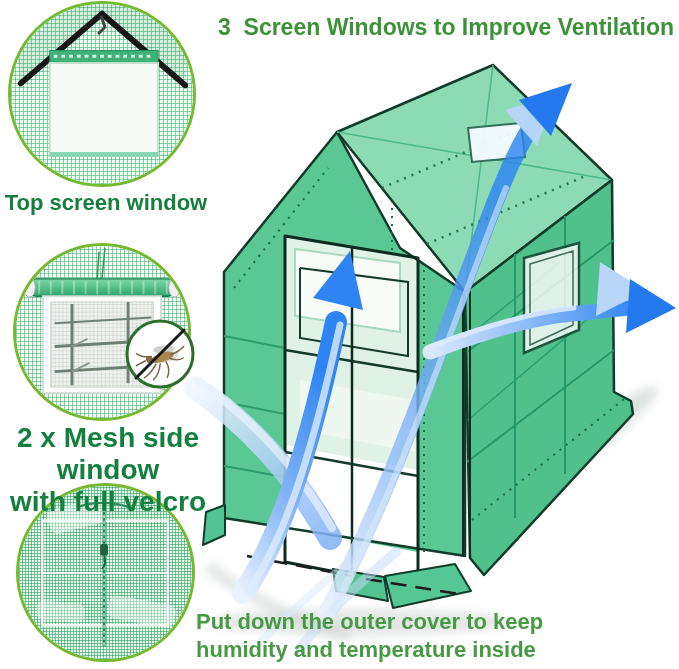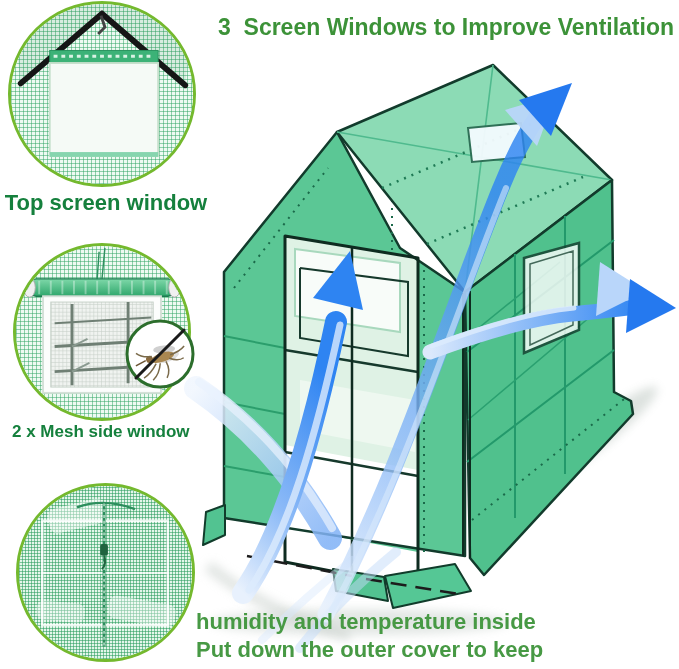--- a/index.html
+++ b/index.html
@@ -18,21 +18,21 @@
     background-image:
       repeating-linear-gradient(0deg, rgba(46,164,98,.50) 0, rgba(46,164,98,.50) 1px, transparent 1px, transparent 4px),
       repeating-linear-gradient(90deg, rgba(46,164,98,.50) 0, rgba(46,164,98,.50) 1px, transparent 1px, transparent 4px);}
   .mesh-dense{background-color:#e3f6ea;
     background-image:
       repeating-linear-gradient(0deg, rgba(38,155,90,.55) 0, rgba(38,155,90,.55) 1px, transparent 1px, transparent 3px),
       repeating-linear-gradient(90deg, rgba(38,155,90,.55) 0, rgba(38,155,90,.55) 1px, transparent 1px, transparent 3px);}
   .art{position:absolute;inset:0;width:100%;height:100%;}
   .label{position:absolute;z-index:3;font-weight:bold;color:#15803d;}
   .l1{left:0;top:190px;width:212px;font-size:22px;text-align:center;}
-  .l2{left:12px;top:422px;width:216px;font-size:17px;text-align:left;line-height:1.15;}
+  .l2{left:0;top:422px;width:216px;font-size:28px;text-align:center;line-height:1.15;}
   .caption{position:absolute;left:196px;top:608px;width:360px;z-index:3;
            font-size:22px;font-weight:bold;color:#47994489;color:#479944;line-height:1.25;}
   .badge{position:absolute;left:124px;top:318px;width:72px;height:72px;z-index:5;}
 </style>
 </head>
 <body>
 
 <div class="page">
 
   <svg class="main-art" viewBox="0 0 679 669">
@@ -183,36 +183,37 @@
       <ellipse cx="44" cy="42" rx="11" ry="4" fill="rgba(150,150,150,0.30)" transform="rotate(-6 44 42)"></ellipse>
       <ellipse cx="38" cy="40" rx="12" ry="4.5" fill="#a98750"></ellipse>
       <circle cx="25" cy="38" r="3.5" fill="#8a6a3f"></circle>
       <path d="M21,38 L10,40" stroke="#6b5332" stroke-width="1.5"></path>
       <path d="M30,44 q-8,8 -16,10 M34,45 q-4,10 -12,14 M40,45 q2,10 -4,16 M44,43 q8,6 14,4 M46,40 q10,0 16,-4 M28,36 q-10,-2 -14,-8" stroke="#7a6a4a" stroke-width="1.5" fill="none"></path>
     </g>
     <path d="M12,60 L60,12" stroke="#1a1a1a" stroke-width="3" stroke-linecap="round"></path>
   </svg>
   <div class="label l2">
     <div>2 x Mesh side window</div>
+    <div>with full velcro</div>
   </div>
 
   <div class="circle c3">
     <div class="mesh mesh-dense"></div>
     <svg class="art" viewBox="0 0 179 179">
       <rect x="30" y="18" width="60" height="26" rx="8" fill="rgba(255,255,255,0.45)" transform="rotate(-14 60 31)"></rect>
       <rect x="92" y="118" width="70" height="24" rx="8" fill="rgba(255,255,255,0.40)" transform="rotate(10 127 130)"></rect>
       <rect x="18" y="120" width="50" height="20" rx="8" fill="rgba(255,255,255,0.35)" transform="rotate(5 43 130)"></rect>
       <rect x="24" y="36" width="130" height="108" fill="none" stroke="rgba(255,255,255,0.85)" stroke-width="2.5"></rect>
       <path d="M24,90 H154" stroke="rgba(255,255,255,0.7)" stroke-width="2"></path>
       <path d="M60,22 q28,-10 60,2" stroke="#2c8e5c" stroke-width="2.5" fill="none"></path>
       <path d="M88,18 V166" stroke="#2c8e5c" stroke-width="3"></path>
       <path d="M88,18 V166" stroke="#dff5e8" stroke-width="1.2" stroke-dasharray="3 3"></path>
       <rect x="84" y="60" width="8" height="12" rx="2" fill="#20633f"></rect>
       <path d="M88,72 q3,8 -2,14" stroke="#20633f" stroke-width="2" fill="none"></path>
     </svg>
   </div>
 
   <div class="caption">
+    <div>Put down the outer cover to keep</div>
     <div>humidity and temperature inside</div>
-    <div>Put down the outer cover to keep</div>
   </div>
 
 </div>
 
 </body></html>

